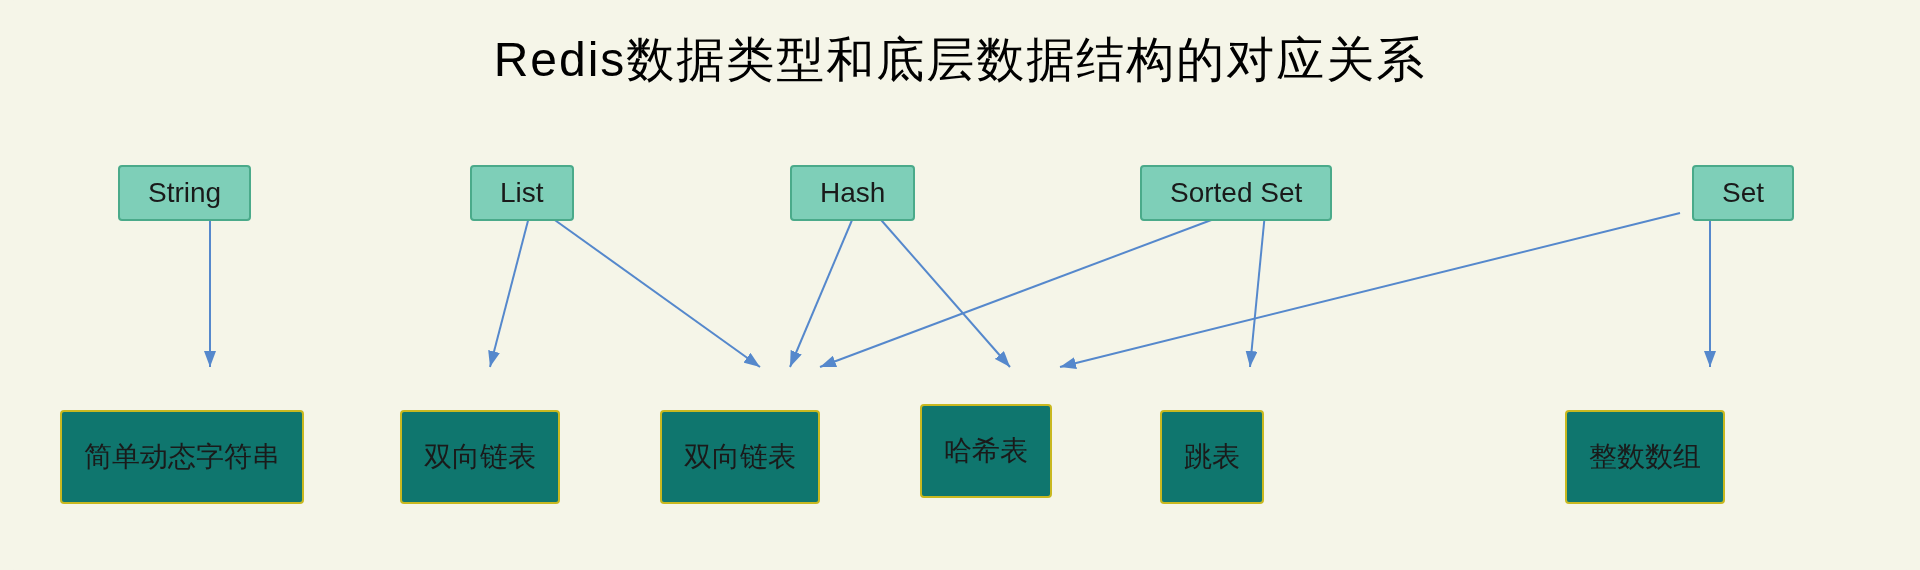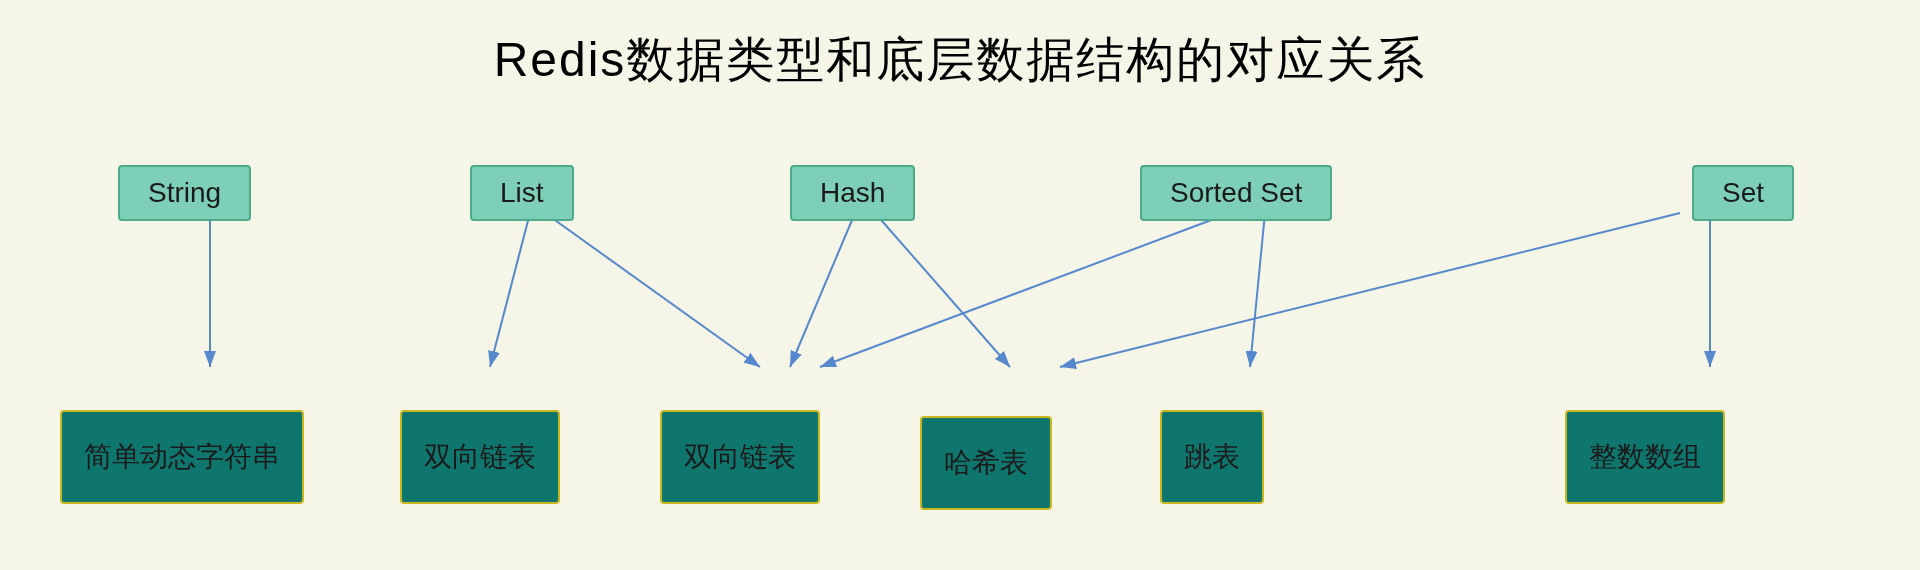--- a/index.html
+++ b/index.html
@@ -109,18 +109,18 @@
 
     <div class="top-box" style="left:118px; top:20px;">String</div>
     <div class="top-box" style="left:470px; top:20px;">List</div>
     <div class="top-box" style="left:790px; top:20px;">Hash</div>
     <div class="top-box" style="left:1140px; top:20px;">Sorted Set</div>
     <div class="top-box" style="left:1692px; top:20px;">Set</div>
 
     <div class="bottom-box" style="left:60px; top:230px;">简单动态字符串</div>
     <div class="bottom-box" style="left:400px; top:230px;">双向链表</div>
     <div class="bottom-box" style="left:660px; top:230px;">双向链表</div>
-    <div class="bottom-box" style="left:920px; top:236px;">哈希表</div>
+    <div class="bottom-box" style="left:920px; top:224px;">哈希表</div>
     <div class="bottom-box" style="left:1160px; top:230px;text-align:center;">跳表</div>
     <div class="bottom-box" style="left:1565px; top:230px;">整数数组</div>
 
   </div>
 </div>
 
 </body></html>

